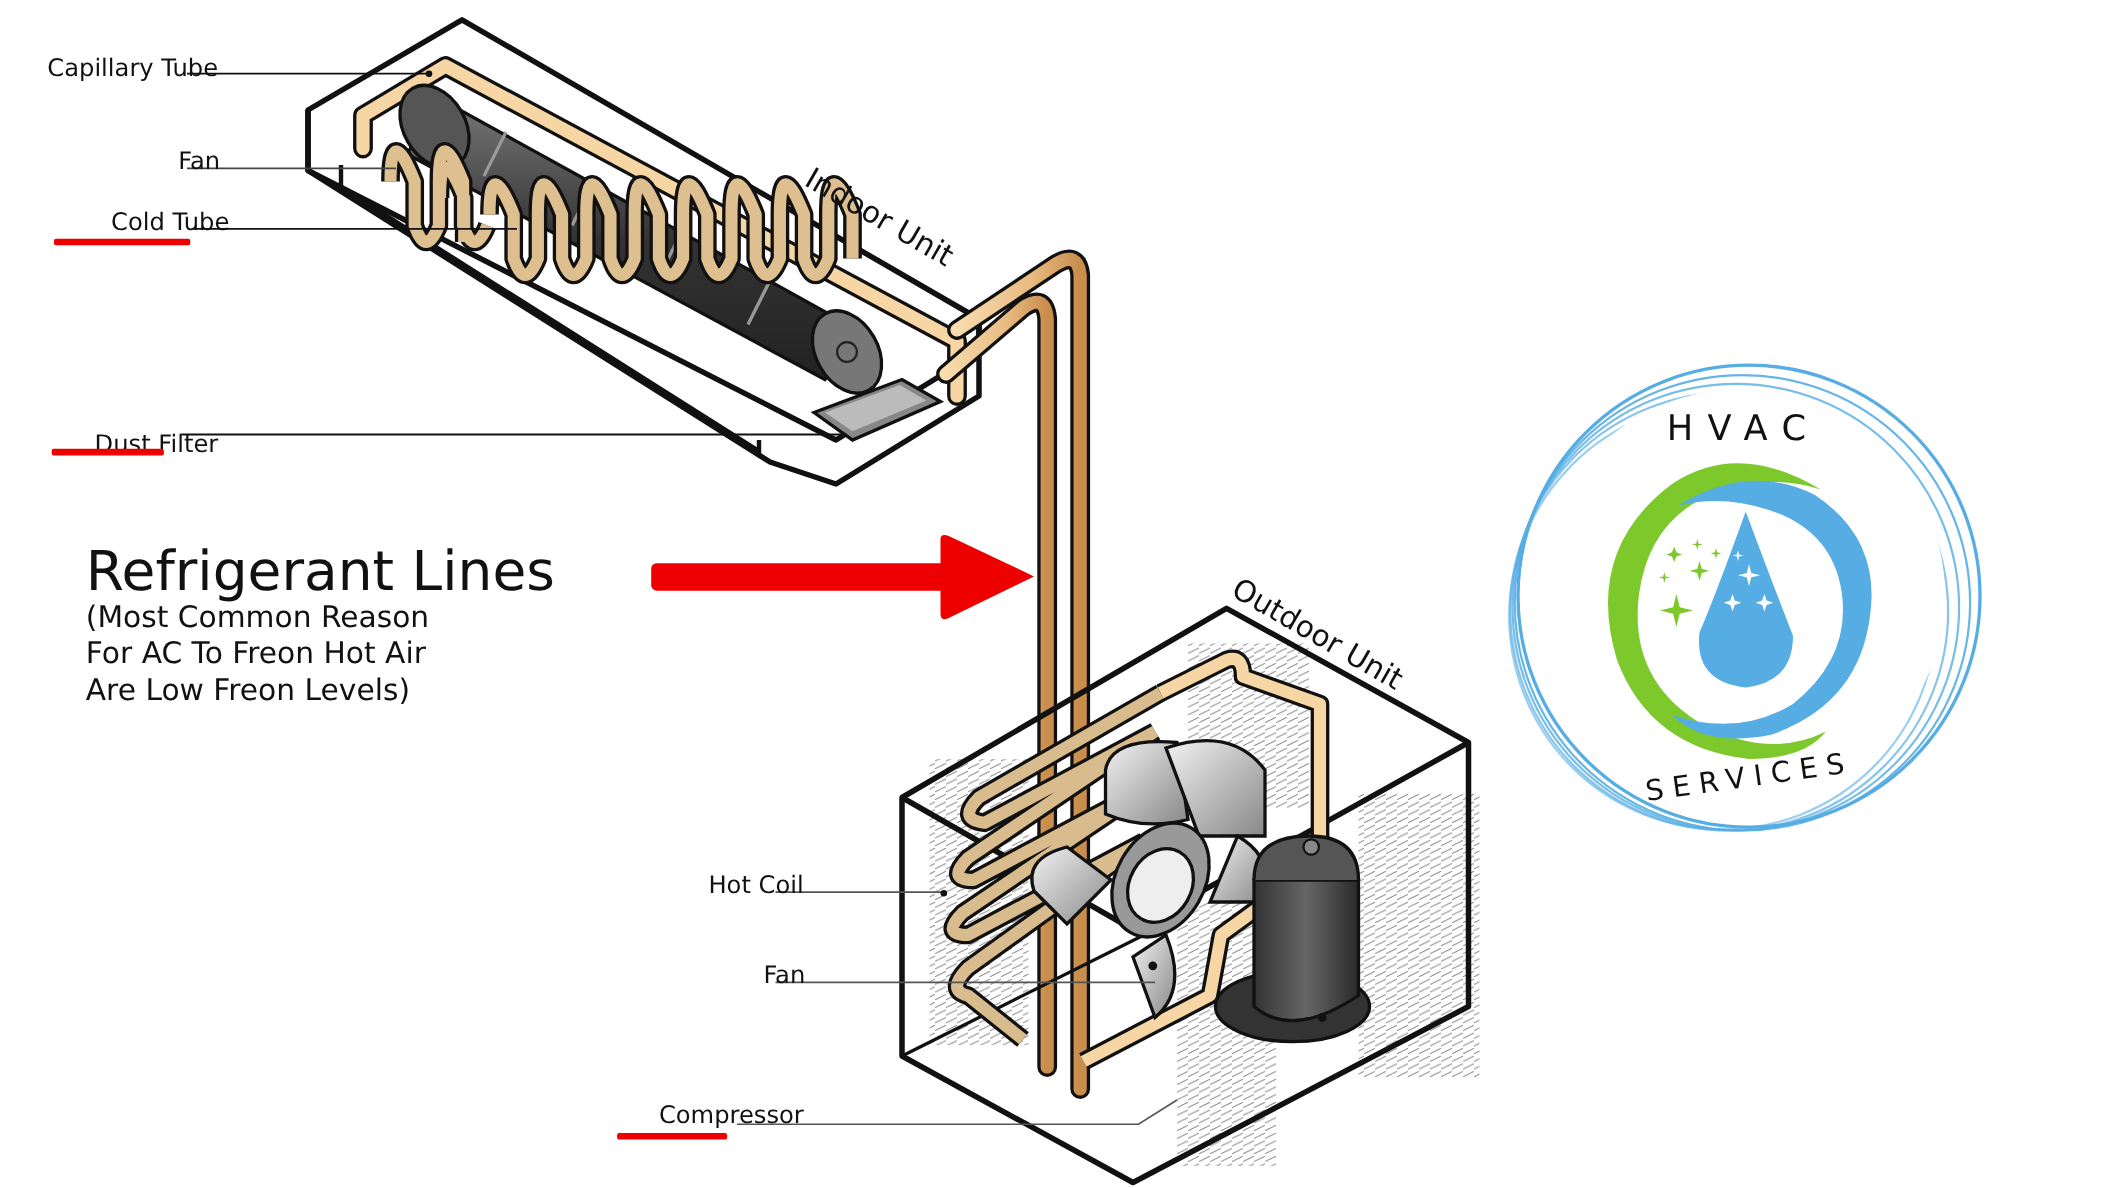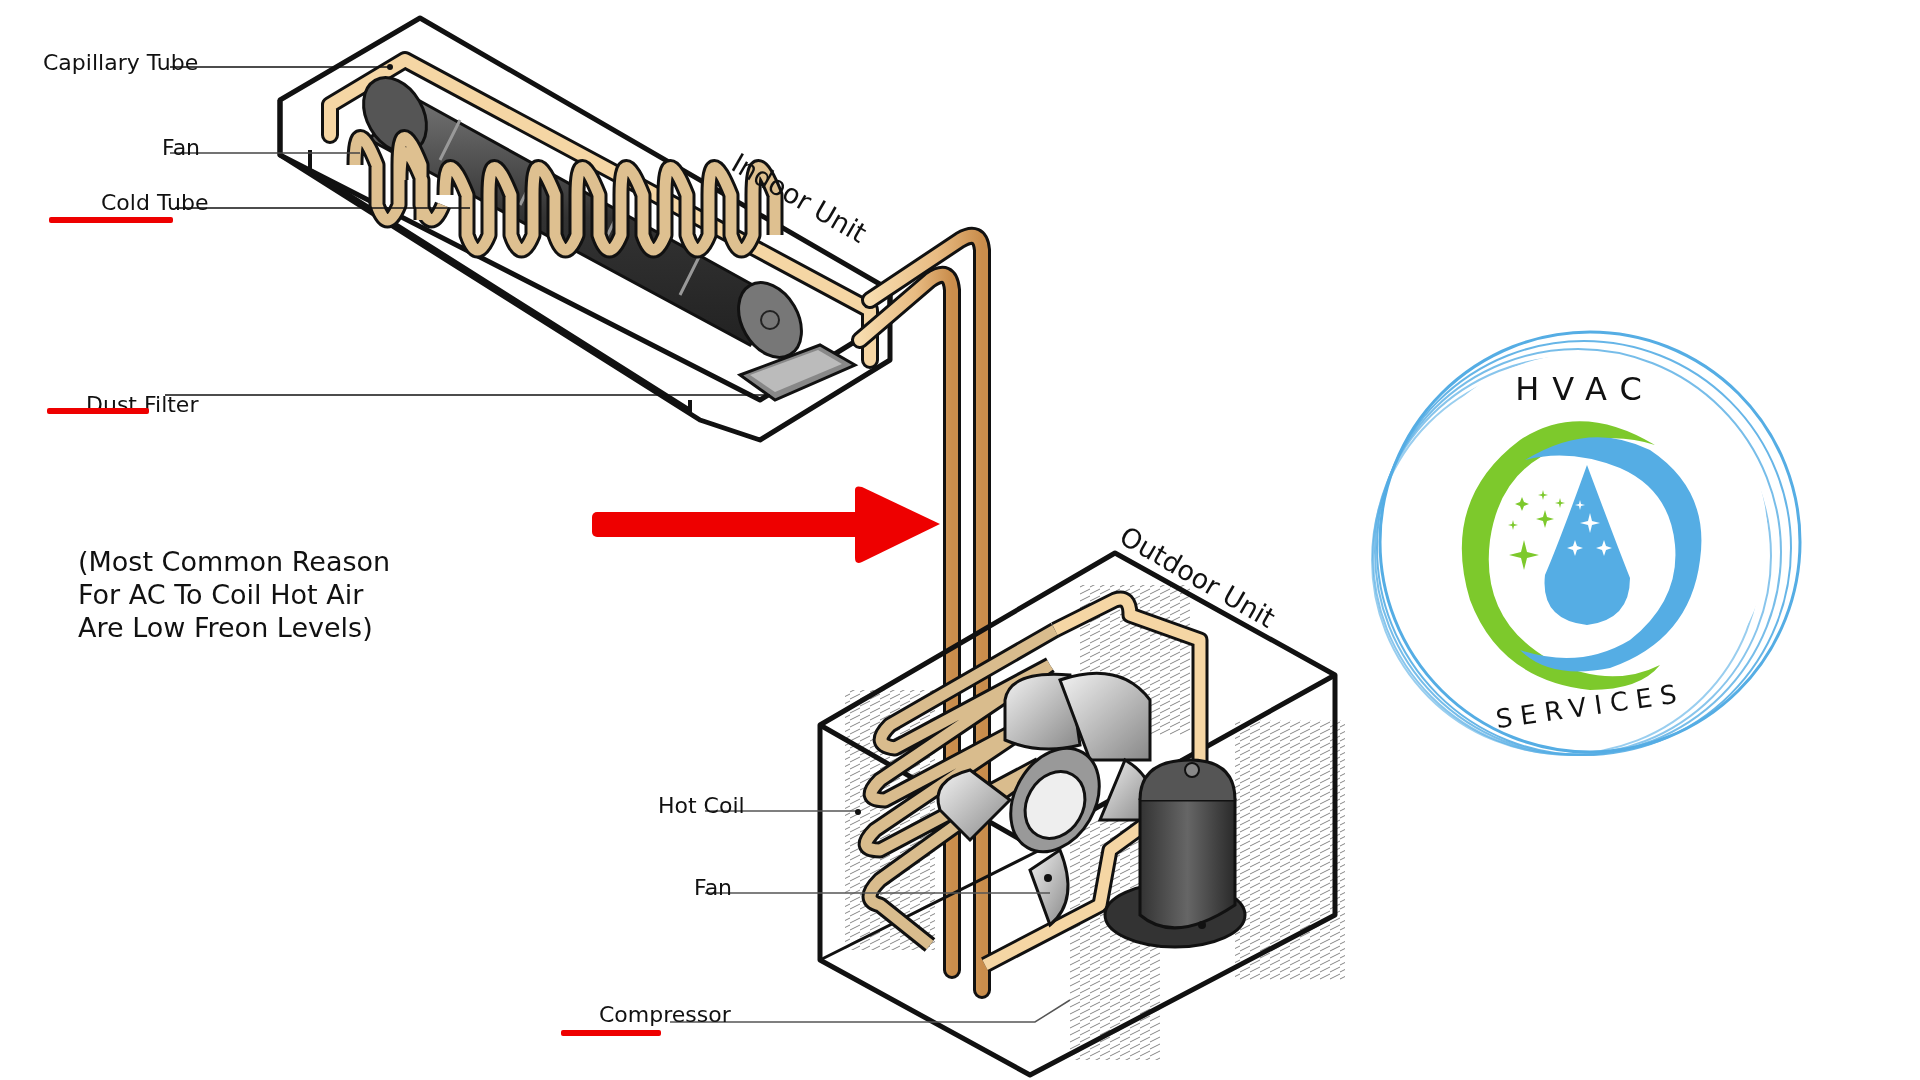--- a/index.html
+++ b/index.html
@@ -174,23 +174,24 @@
 
   <div class="label" style="left:4px;top:50px">Capillary Tube</div>
   <div class="label" style="left:123px;top:135px">Fan</div>
   <div class="label" style="left:62px;top:190px">Cold Tube</div>
   <div class="underline" style="left:49px;top:217px;width:124px"></div>
   <div class="label" style="left:47px;top:392px">Dust Filter</div>
   <div class="underline" style="left:47px;top:408px;width:102px"></div>
 
   <div class="unit-title" style="left:742px;top:147px;transform:rotate(30deg)">Indoor Unit</div>
 
+  <div class="headline">Refrigerant Lines</div>
   <div class="sub" style="top:545px">(Most Common Reason</div>
-  <div class="sub" style="top:578px">For AC To Coil Hot Air</div>
+  <div class="sub" style="top:578px">For AC To Freon Hot Air</div>
   <div class="sub" style="top:611px">Are Low Freon Levels)</div>
 
   <div class="unit-title" style="left:1130px;top:520px;transform:rotate(30deg)">Outdoor Unit</div>
-  <div class="label" style="left:619px;top:793px">Hot Coil</div>
+  <div class="label" style="left:605px;top:793px">Hot Coil</div>
   <div class="label" style="left:655px;top:875px">Fan</div>
   <div class="label" style="left:560px;top:1002px">Compressor</div>
   <div class="underline" style="left:561px;top:1030px;width:100px"></div>
 
 </div>
 
 </body></html>

